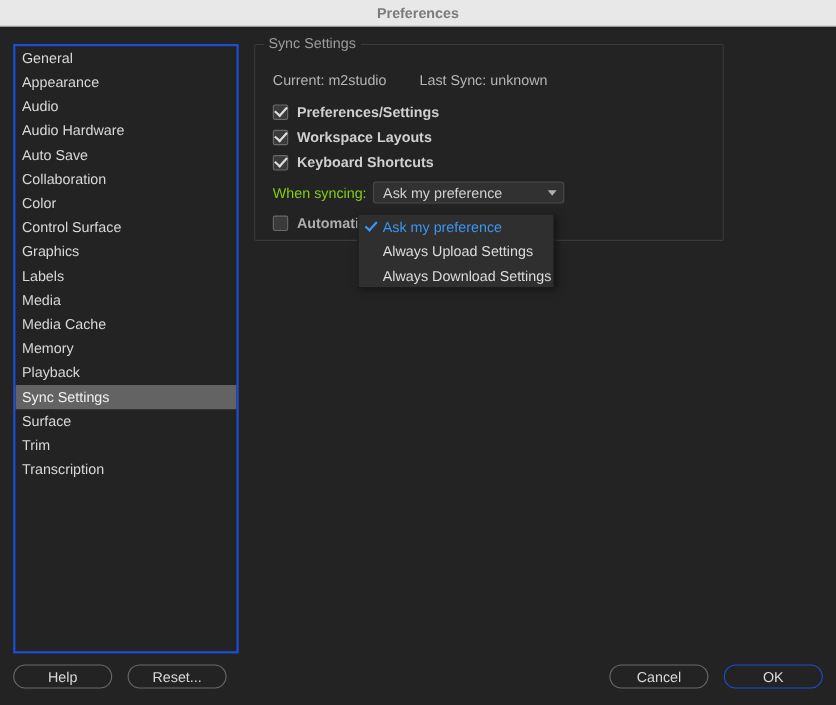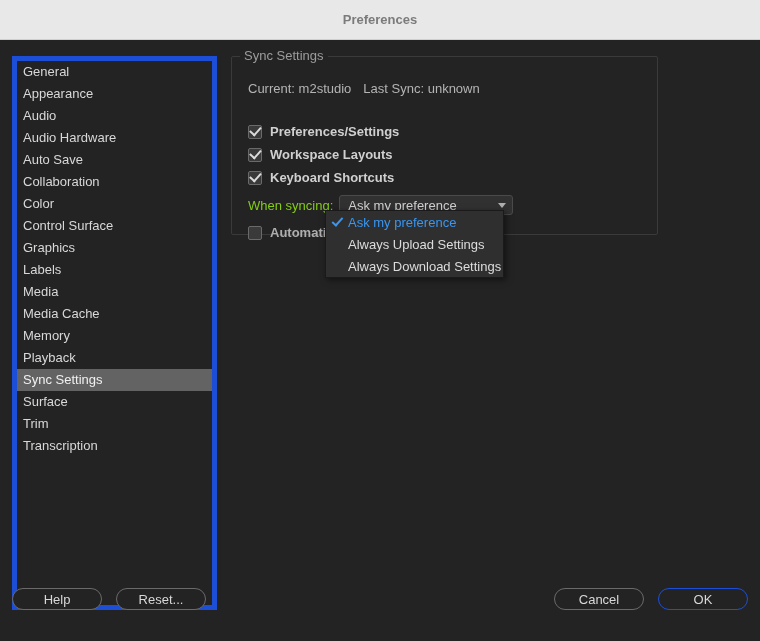--- a/index.html
+++ b/index.html
@@ -10,39 +10,39 @@
     }
     body {
       width: 760px;
       height: 641px;
       background: #232323;
       color: #c8c8c8;
       font-size: 13px;
       overflow: hidden;
     }
     .titlebar {
-      height: 40px;
+      height: 24px;
       background: #e8e8e8;
       color: #7b7b7b;
       font-weight: 600;
       font-size: 13px;
       display: flex;
       align-items: center;
       justify-content: center;
       border-bottom: 1px solid #cfcfcf;
     }
     .content {
       display: flex;
       padding: 16px 12px 6px 12px;
       gap: 14px;
       height: 576px;
     }
     .sidebar {
       width: 205px;
-      border: 5px solid #1d4ed8;
+      border: 2px solid #1d4ed8;
       background: #232323;
       overflow: hidden;
     }
     .sidebar-item {
       padding: 4px 6px;
       color: #d8d8d8;
       cursor: pointer;
       font-size: 13px;
       line-height: 14px;
     }
@@ -66,22 +66,22 @@
       position: absolute;
       top: -9px;
       left: 8px;
       background: #232323;
       padding: 0 4px;
       color: #9c9c9c;
       font-size: 13px;
     }
     .info-row {
       display: flex;
-      gap: 12px;
-      margin-bottom: 28px;
+      gap: 30px;
+      margin-bottom: 14px;
       color: #b4b4b4;
       font-size: 13px;
       padding-left: 2px;
     }
     .checkbox-row {
       display: flex;
       align-items: center;
       gap: 8px;
       margin-bottom: 8px;
       padding-left: 2px;
@@ -177,21 +177,21 @@
       width: 9px;
       height: 4px;
       border-left: 2px solid #3a96f0;
       border-bottom: 2px solid #3a96f0;
       transform: rotate(-48deg) translate(1px,-1px);
     }
     .footer {
       position: absolute;
       left: 0;
       right: 0;
-      bottom: 16px;
+      bottom: 0;
       height: 40px;
       display: flex;
       align-items: center;
       padding: 0 12px 12px 12px;
       justify-content: space-between;
     }
     .footer-left, .footer-right {
       display: flex;
       gap: 14px;
     }

